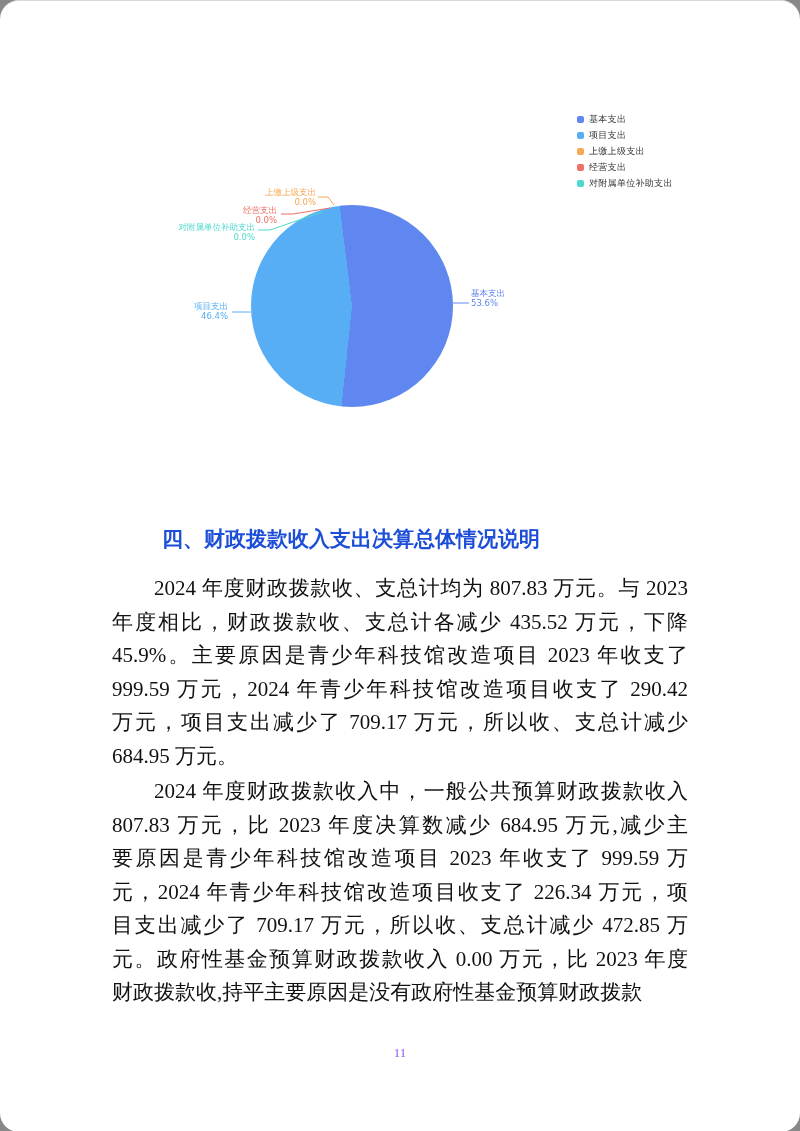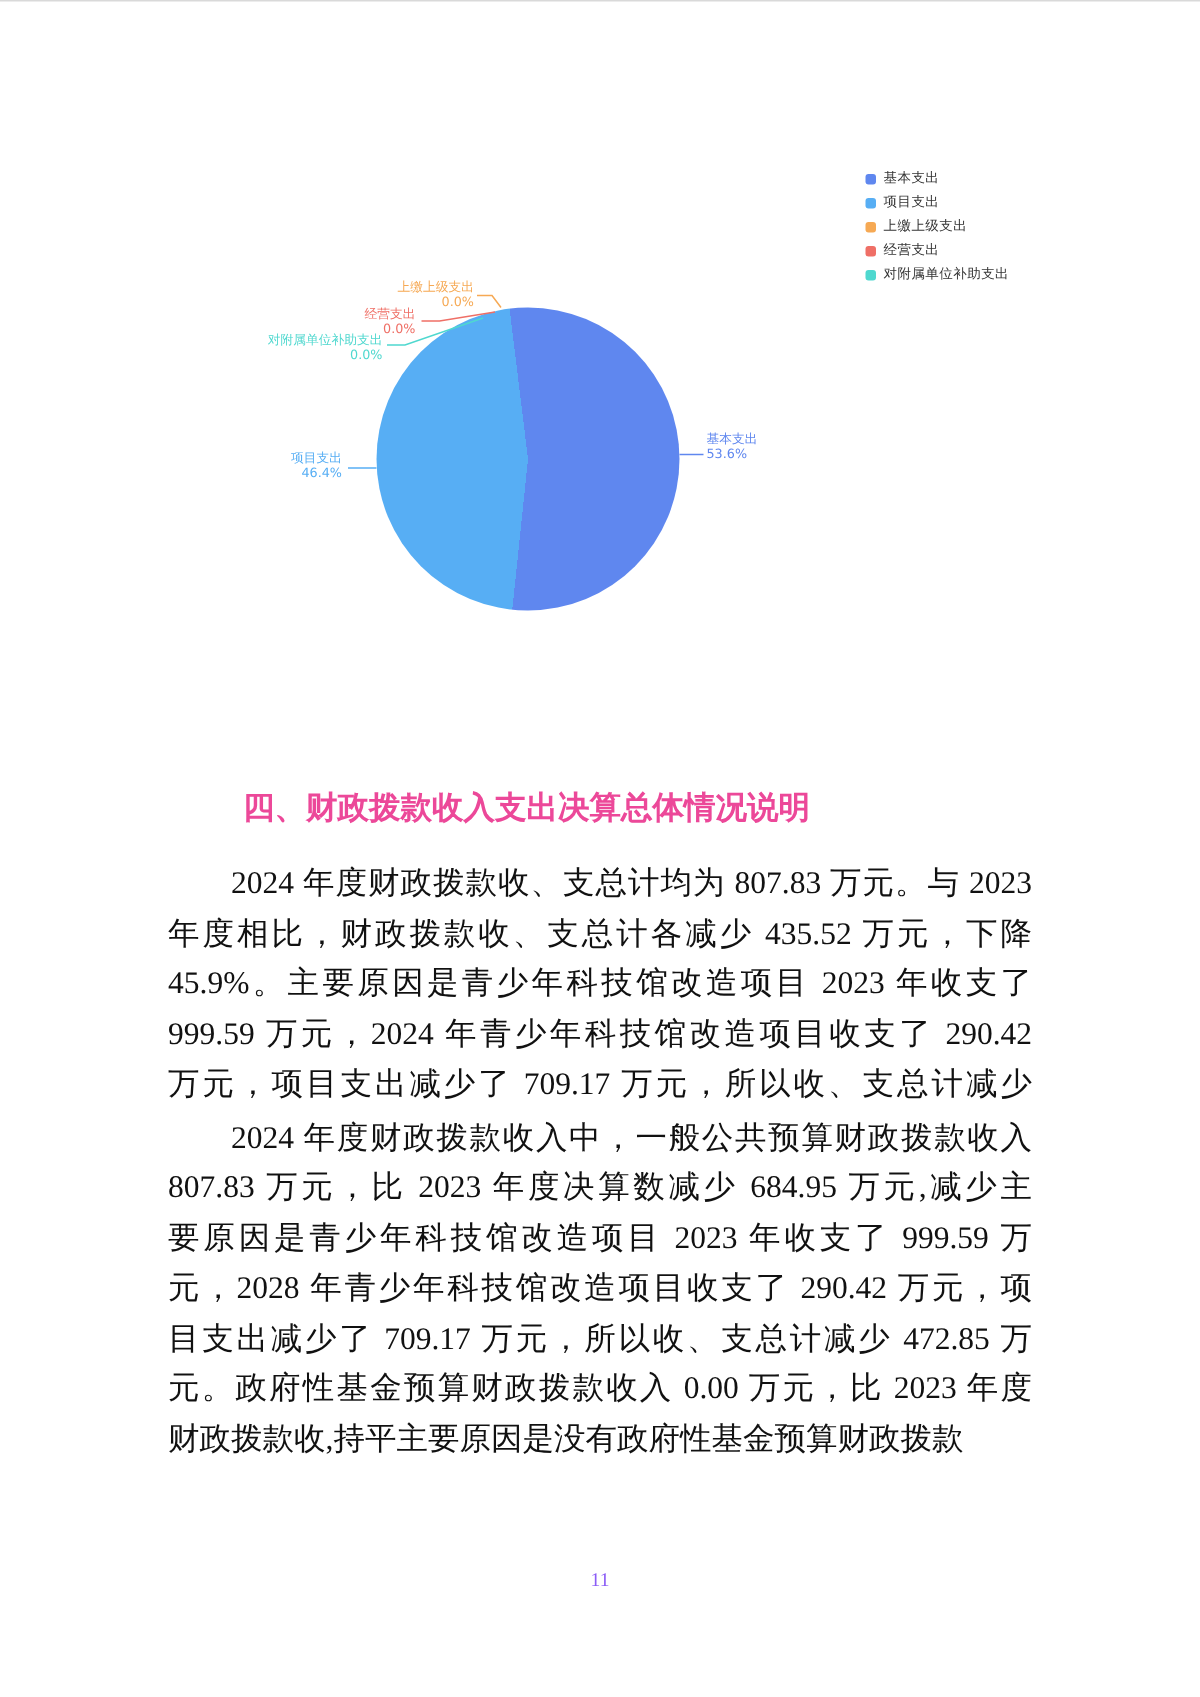--- a/index.html
+++ b/index.html
@@ -5,20 +5,21 @@
   html,body { margin:0; padding:0; background:#888; }
   .page {
     position:relative;
     width:800px; height:1131px;
     margin:0 auto;
     background:#ffffff;
     border-top:1px solid #d9d9d9;
     overflow:hidden;
     font-family:"Liberation Serif","DejaVu Serif",serif;
     color:#111;
+    border-radius:19px;
   }
 
   
   .chart { position:absolute; left:0; top:0; width:800px; height:470px; }
   .pie {
     position:absolute; left:251px; top:204px;
     width:202px; height:202px; border-radius:50%;
   }
   .leaders { position:absolute; left:0; top:0; width:800px; height:470px; }
   .plabel {
@@ -40,21 +41,21 @@
     font-family:"DejaVu Sans","Liberation Sans",sans-serif;
     font-size:9px; line-height:11px; color:#333; letter-spacing:0.3px; white-space:nowrap;
   }
 
   
   .text-block { position:absolute; left:112px; top:523px; width:576px; }
   .sec-heading {
     margin:0 0 18px 0;
     font-family:"Liberation Sans","DejaVu Sans",sans-serif;
     font-weight:bold; font-size:21px; line-height:30px;
-    text-indent:50px; color:#ec4899;
+    text-indent:50px; color:#1d4ed8;
   }
   .para { margin:0 0 2px 0; }
   .tline {
     font-size:21px; line-height:33.5px;
     text-align:justify; text-align-last:justify;
     text-justify:inter-ideograph;
     white-space:normal; overflow:hidden; height:33.5px;
   }
   .tline.first { text-indent:42px; }
   .tline.last  { text-align-last:left; }
@@ -128,27 +129,28 @@
 
   <div class="text-block">
     <h2 class="sec-heading">四、财政拨款收入支出决算总体情况说明</h2>
 
     <div class="para">
       <div class="tline first">2024 年度财政拨款收、支总计均为 807.83 万元。与 2023</div>
       <div class="tline">年度相比，财政拨款收、支总计各减少 435.52 万元，下降</div>
       <div class="tline">45.9%。主要原因是青少年科技馆改造项目 2023 年收支了</div>
       <div class="tline">999.59 万元，2024 年青少年科技馆改造项目收支了 290.42</div>
       <div class="tline">万元，项目支出减少了 709.17 万元，所以收、支总计减少</div>
+      <div class="tline last">684.95 万元。</div>
     </div>
 
     <div class="para">
       <div class="tline first">2024 年度财政拨款收入中，一般公共预算财政拨款收入</div>
       <div class="tline">807.83 万元，比 2023 年度决算数减少 684.95 万元,减少主</div>
       <div class="tline">要原因是青少年科技馆改造项目 2023 年收支了 999.59 万</div>
-      <div class="tline">元，2028 年青少年科技馆改造项目收支了 290.42 万元，项</div>
+      <div class="tline">元，2024 年青少年科技馆改造项目收支了 226.34 万元，项</div>
       <div class="tline">目支出减少了 709.17 万元，所以收、支总计减少 472.85 万</div>
       <div class="tline">元。政府性基金预算财政拨款收入 0.00 万元，比 2023 年度</div>
       <div class="tline last">财政拨款收,持平主要原因是没有政府性基金预算财政拨款</div>
     </div>
   </div>
 
   <div class="page-number">11</div>
 </div>
 
 </body></html>

